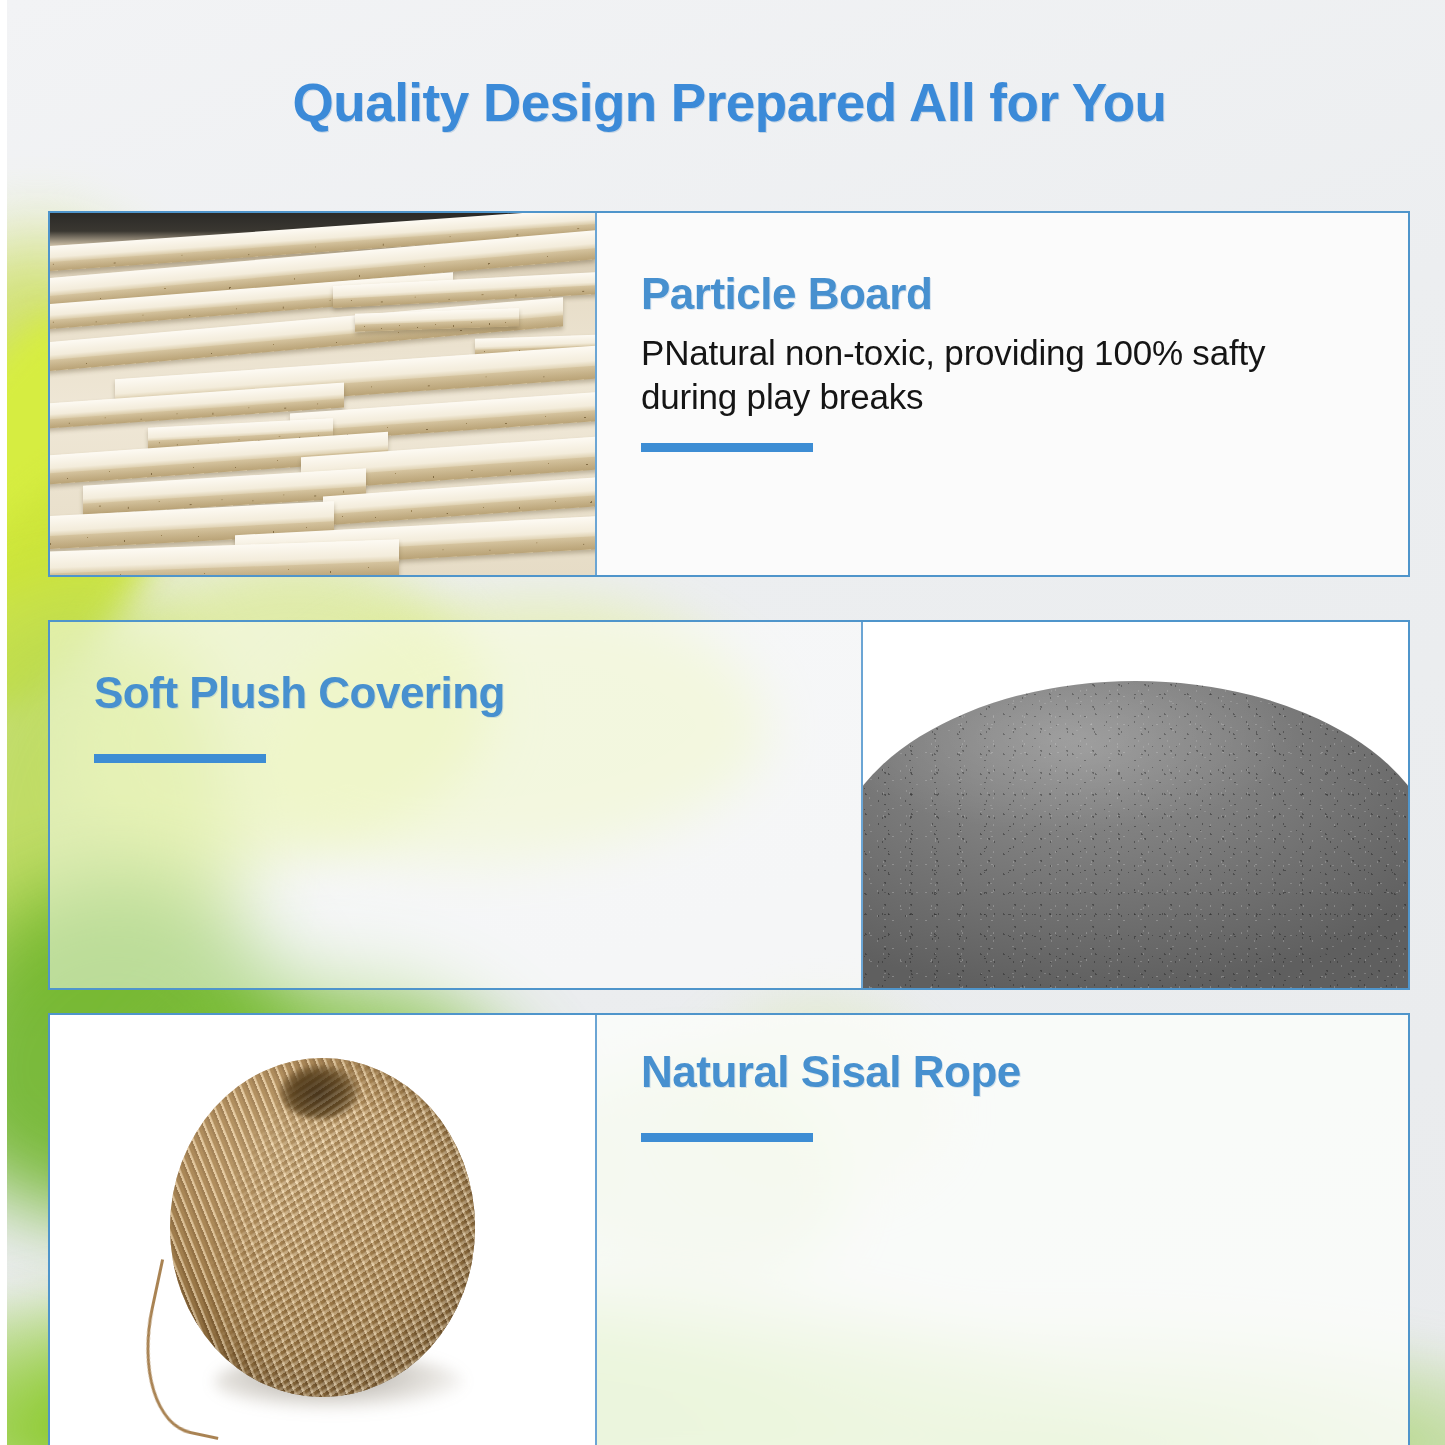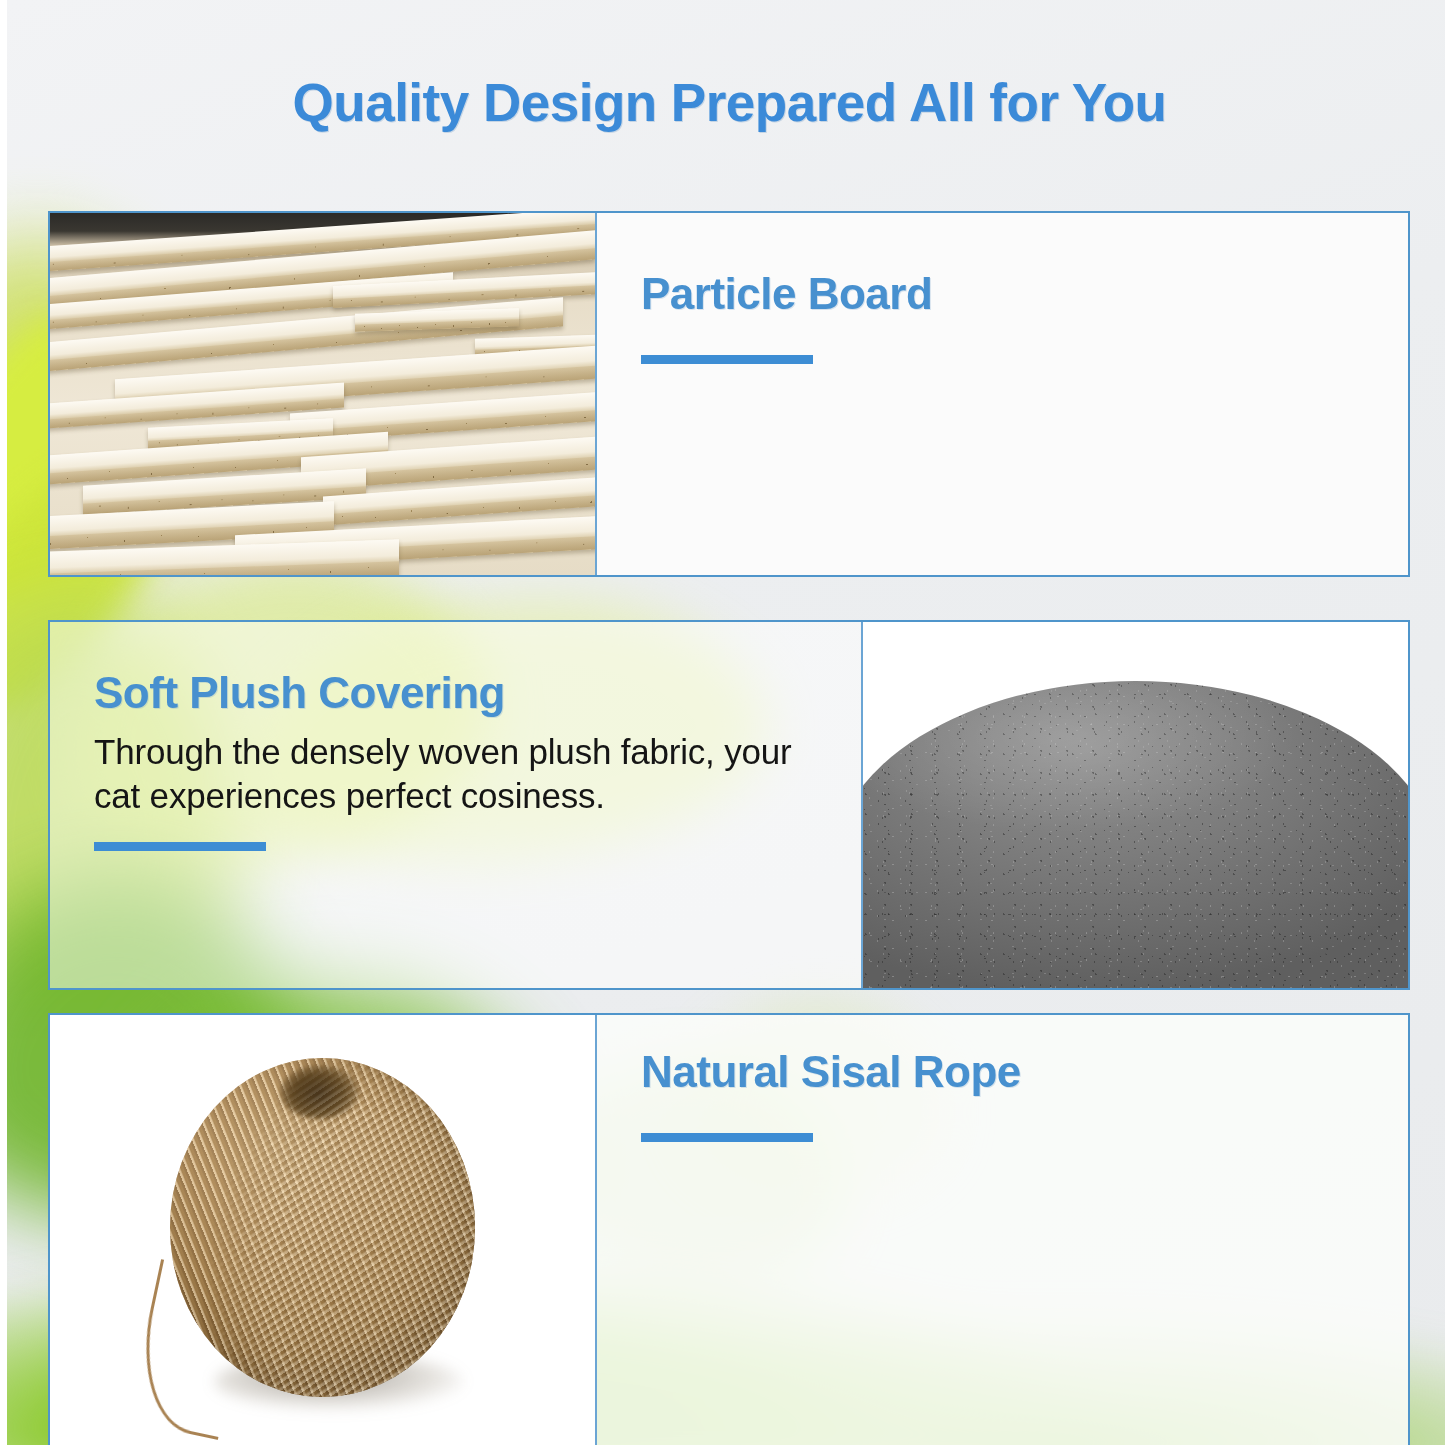--- a/index.html
+++ b/index.html
@@ -267,28 +267,28 @@
         <div class="plank" style="left:46%;  top:64%;  width:64%;  height:9%;  transform:skewY(-4deg);"></div>
         <div class="plank" style="left:6%;   top:73%;  width:52%;  height:8%;  transform:skewY(-3.5deg);"></div>
         <div class="plank" style="left:50%;  top:75%;  width:60%;  height:8%;  transform:skewY(-4deg);"></div>
         <div class="plank" style="left:-10%; top:82%;  width:62%;  height:9%;  transform:skewY(-3deg);"></div>
         <div class="plank" style="left:34%;  top:86%;  width:78%;  height:9%;  transform:skewY(-3deg);"></div>
         <div class="plank" style="left:-6%;  top:92%;  width:70%;  height:10%; transform:skewY(-2deg);"></div>
       </div>
     </div>
     <div class="pane-txt">
       <div class="card-head">Particle Board</div>
+      <div class="card-body">PNatural non-toxic, providing 100% safty during play breaks</div>
       <div class="accent-bar"></div>
     </div>
   </div>
 
   <div class="card" id="card-plush">
     <div class="pane-txt">
       <div class="card-head">Soft Plush Covering</div>
-      <div class="card-body">Through the densely woven plush fabric, your cat experiences perfect cosiness.</div>
       <div class="accent-bar"></div>
     </div>
     <div class="pane-img">
       <div class="plush-scene">
         <div class="plush-dome"></div>
       </div>
     </div>
   </div>
 
   <div class="card" id="card-sisal">

